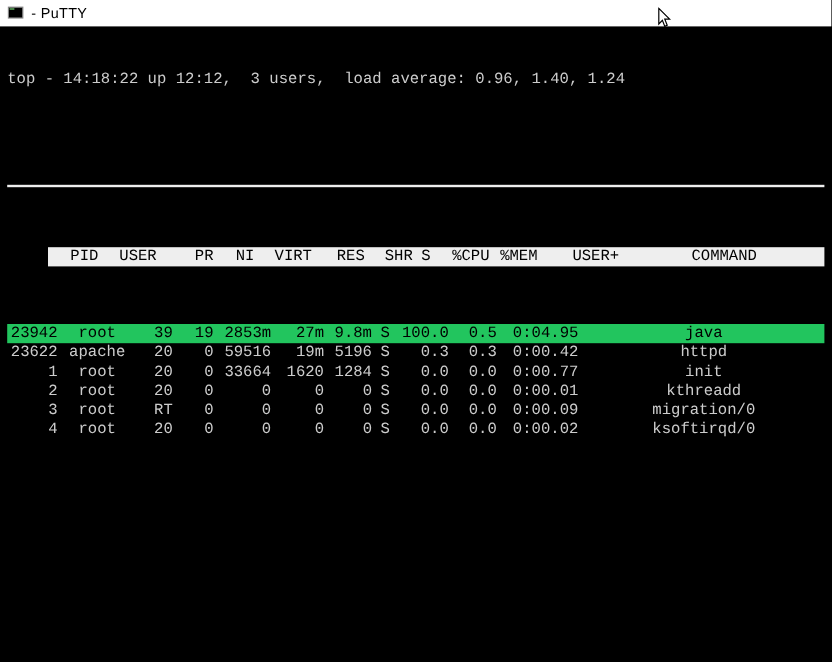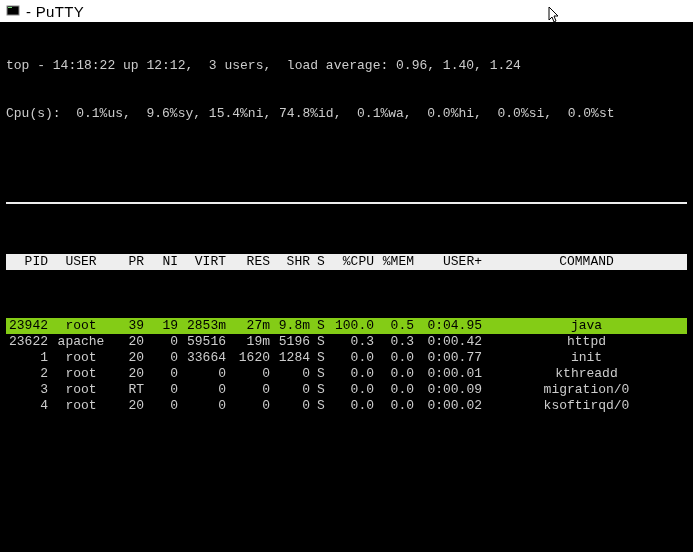--- a/index.html
+++ b/index.html
@@ -15,21 +15,21 @@
   }
   .titlebar {
     height: 22px;
     background: #fff;
     color: #000;
     display: flex;
     align-items: center;
     padding-left: 6px;
     gap: 6px;
     font-family: Tahoma, Verdana, sans-serif;
-    font-size: 15px;
+    font-size: 12px;
     position: relative;
   }
   .titlebar .icon {
     width: 14px;
     height: 14px;
     display: inline-flex;
     align-items: center;
     justify-content: center;
   }
   .titlebar .title-text {
@@ -54,24 +54,25 @@
     display: grid;
     grid-template-columns: 42px 58px 30px 30px 44px 40px 36px 14px 42px 36px 64px auto;
     column-gap: 4px;
   }
   .row > span { overflow: hidden; }
   .r  { text-align: right; }
   .l  { text-align: center; }
   .header-row {
     background: #eee;
     color: #000;
+    margin-left: 34px;
   }
   .header-row .l, .header-row .r { font-weight: normal; }
   .highlight-row {
-    background: #84cc16;
+    background: #22c55e;
     color: #000;
   }
   .sep-line {
     height: 2px;
     background: #eee;
     margin-bottom: 2px;
   }
   #rows-container .row { }
 </style>
 </head>
@@ -88,21 +89,20 @@
   <span class="title-text">- PuTTY</span>
   <span class="cursor-arrow">
     <svg width="14" height="18" viewBox="0 0 14 18">
       <path d="M1 1 L1 14 L4 11 L6 16 L8 15 L6 10 L10 10 Z" fill="#fff" stroke="#000" stroke-width="1"></path>
     </svg>
   </span>
 </div>
 
 <div class="terminal">
   <div>top - 14:18:22 up 12:12,  3 users,  load average: 0.96, 1.40, 1.24</div>
-  <div>Cpu(s):  0.1%us,  9.6%sy, 15.4%ni, 74.8%id,  0.1%wa,  0.0%hi,  0.0%si,  0.0%st</div>
   <div style="height:16px"></div>
   <div class="sep-line"></div>
 
   <div class="row header-row">
     <span class="r">PID</span>
     <span class="l">USER</span>
     <span class="r">PR</span>
     <span class="r">NI</span>
     <span class="r">VIRT</span>
     <span class="r">RES</span>

